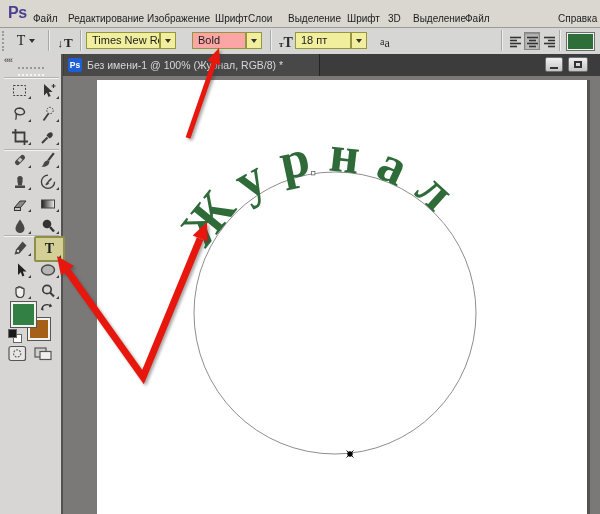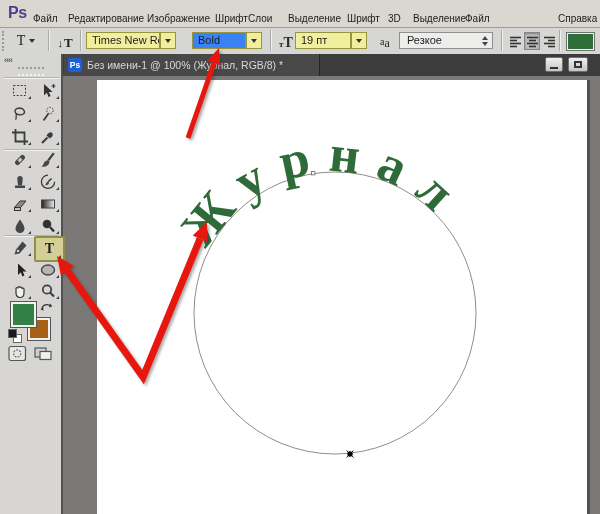--- a/index.html
+++ b/index.html
@@ -99,45 +99,38 @@
     <span class="ar">↓</span>
     <span class="t">T</span>
   </div>
   <div class="sep" style="left:80px"></div>
 
   <div class="field" style="left: 86px; width: 74px; background-color: rgb(241, 238, 157);">Times New Ro...</div>
   <div class="ddbtn" style="left: 160px; background-color: rgb(241, 238, 157);">
       <span class="dar"></span>
     </div>
 
-  <div class="field" style="left: 192px; width: 54px; background-color: #3b82f6;">Bold</div>
+  <div class="field" style="left: 192px; width: 54px; background-color: #fca5a5;">Bold</div>
   <div class="ddbtn" style="left: 246px; background-color: rgb(241, 238, 157);">
       <span class="dar"></span>
     </div>
 
   <div class="sep" style="left:270px"></div>
   <div class="sizeicon">
     <span class="s">т</span>
       <span class="b">Т</span>
   </div>
-  <div class="field" style="left: 295px; width: 56px; background-color: rgb(241, 238, 157);">19 пт</div>
+  <div class="field" style="left: 295px; width: 56px; background-color: rgb(241, 238, 157);">18 пт</div>
   <div class="ddbtn" style="left: 351px; background-color: rgb(241, 238, 157);">
       <span class="dar"></span>
     </div>
 
   <div class="aaicon">
     <span class="f">a</span>
       <span class="s2">a</span>
-  </div>
-  <div class="gsel">
-    <span>Резкое</span>
-    <span class="spin">
-        <i class="u"></i>
-        <i class="d"></i>
-      </span>
   </div>
 
   <div class="sep" style="left:501px"></div>
   <div class="alignbtn" style="left:507px">
     <svg width="13" height="13">
         <g stroke="#333" stroke-width="1.6">
           <line x1="1" y1="2.5" x2="12" y2="2.5"></line>
           <line x1="1" y1="5.5" x2="8" y2="5.5"></line>
           <line x1="1" y1="8.5" x2="12" y2="8.5"></line>
           <line x1="1" y1="11.5" x2="8" y2="11.5"></line>

